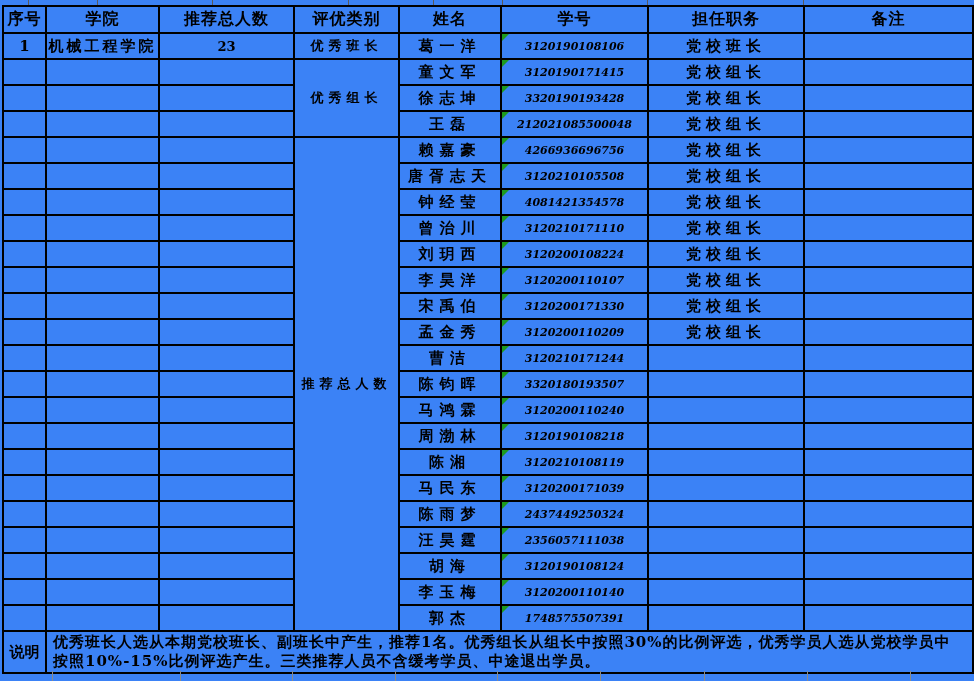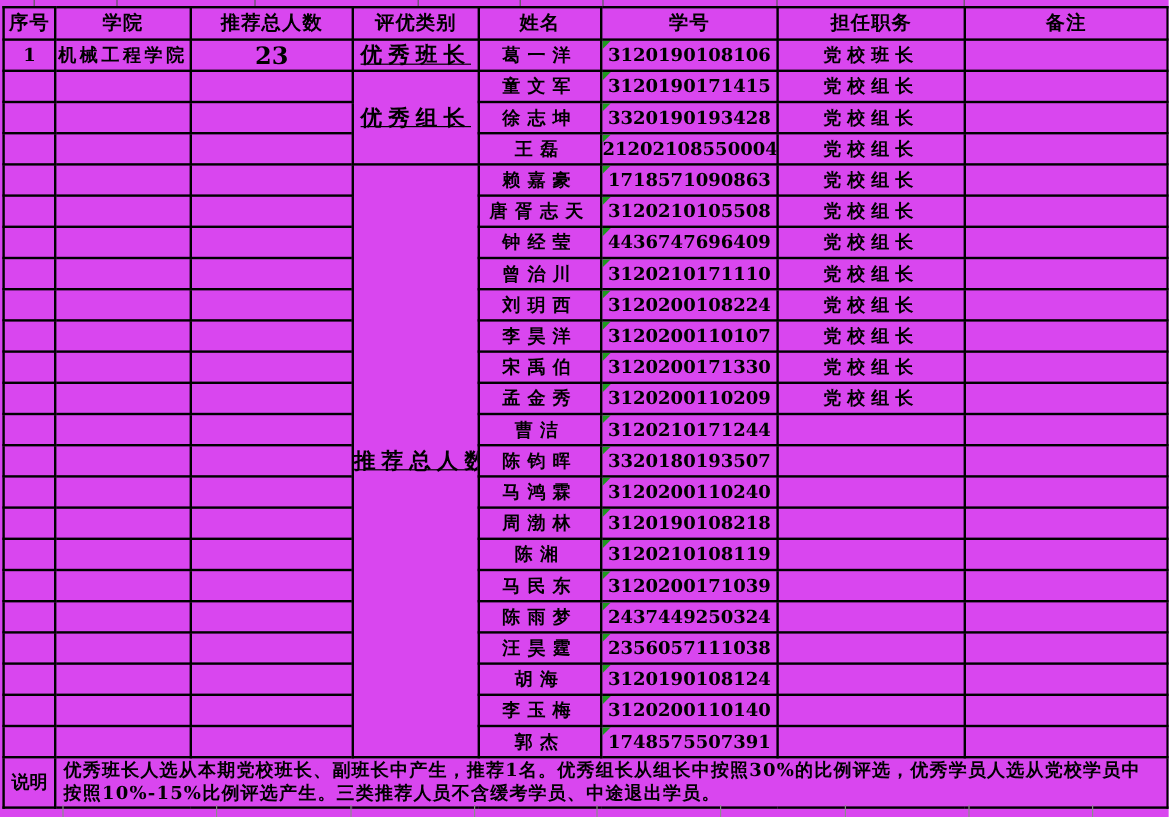--- a/index.html
+++ b/index.html
@@ -1,19 +1,19 @@
 <!DOCTYPE html>
 <html><head>
 <meta charset="utf-8">
 <style>
   html,body{margin:0;padding:0;background:#ffffff;}
   .screen{
     position:relative;
     width:974px;height:681px;
-    background:#d946ef;
+    background:#3b82f6;
     font-family:"DejaVu Serif","Liberation Serif",serif;
     font-weight:bold;color:#000;
     overflow:hidden;
   }
   
   .sliver{position:absolute;left:0;width:974px;}
   .sliver-top{top:0;height:5px;}
   .sliver-bottom{top:671px;height:10px;}
   .gridline{position:absolute;top:0;width:1px;height:100%;background:#8a8a8a;}
   .sliver-top .gridline{background:#5a5a5a;}
@@ -27,25 +27,25 @@
     border:2px solid #000;
     padding:0;margin:0;
     text-align:center;vertical-align:middle;
     font-size:15px;font-weight:bold;
     overflow:hidden;white-space:nowrap;
   }
   thead tr{height:27px;}
   tbody tr{height:26px;}
   th{font-size:16px;letter-spacing:1px;}
   td.c-college{letter-spacing:3px;text-align:center;}
-  td.c-cat{letter-spacing:5px;font-size:18px;text-decoration:underline;}
+  td.c-cat{letter-spacing:5px;font-size:13px;}
   td.c-name{letter-spacing:6px;}
   td.c-duty{letter-spacing:5px;}
-  td.c-id{position:relative;font-size:15px;letter-spacing:0;}
-  td.c-total{font-size:20px;}
+  td.c-id{position:relative;font-size:11px;letter-spacing:0;font-style:italic;}
+  td.c-total{font-size:13px;}
   tr.note-row{height:40px;}
   td.note-text{
     text-align:left;white-space:normal;
     padding:1px 6px;line-height:19px;
     font-size:15px;letter-spacing:1px;
   }
   .tri{
     position:absolute;top:0;left:0;
     width:0;height:0;
     border-top:7px solid #1e9b1e;
@@ -129,39 +129,39 @@
           <td class="c-id"><span class="tri"></span><span>212021085500048</span></td>
           <td class="c-duty">党校组长</td>
           <td class="c-remark"></td>
         </tr>
         <tr>
           <td class="c-serial"></td>
           <td class="c-college"></td>
           <td class="c-total"></td>
           <td class="c-cat" rowspan="19">推荐总人数</td>
           <td class="c-name">赖嘉豪</td>
-          <td class="c-id"><span class="tri"></span><span>1718571090863</span></td>
+          <td class="c-id"><span class="tri"></span><span>4266936696756</span></td>
           <td class="c-duty">党校组长</td>
           <td class="c-remark"></td>
         </tr>
         <tr>
           <td class="c-serial"></td>
           <td class="c-college"></td>
           <td class="c-total"></td>
           <td class="c-name">唐胥志天</td>
           <td class="c-id"><span class="tri"></span><span>3120210105508</span></td>
           <td class="c-duty">党校组长</td>
           <td class="c-remark"></td>
         </tr>
         <tr>
           <td class="c-serial"></td>
           <td class="c-college"></td>
           <td class="c-total"></td>
           <td class="c-name">钟经莹</td>
-          <td class="c-id"><span class="tri"></span><span>4436747696409</span></td>
+          <td class="c-id"><span class="tri"></span><span>4081421354578</span></td>
           <td class="c-duty">党校组长</td>
           <td class="c-remark"></td>
         </tr>
         <tr>
           <td class="c-serial"></td>
           <td class="c-college"></td>
           <td class="c-total"></td>
           <td class="c-name">曾治川</td>
           <td class="c-id"><span class="tri"></span><span>3120210171110</span></td>
           <td class="c-duty">党校组长</td>

